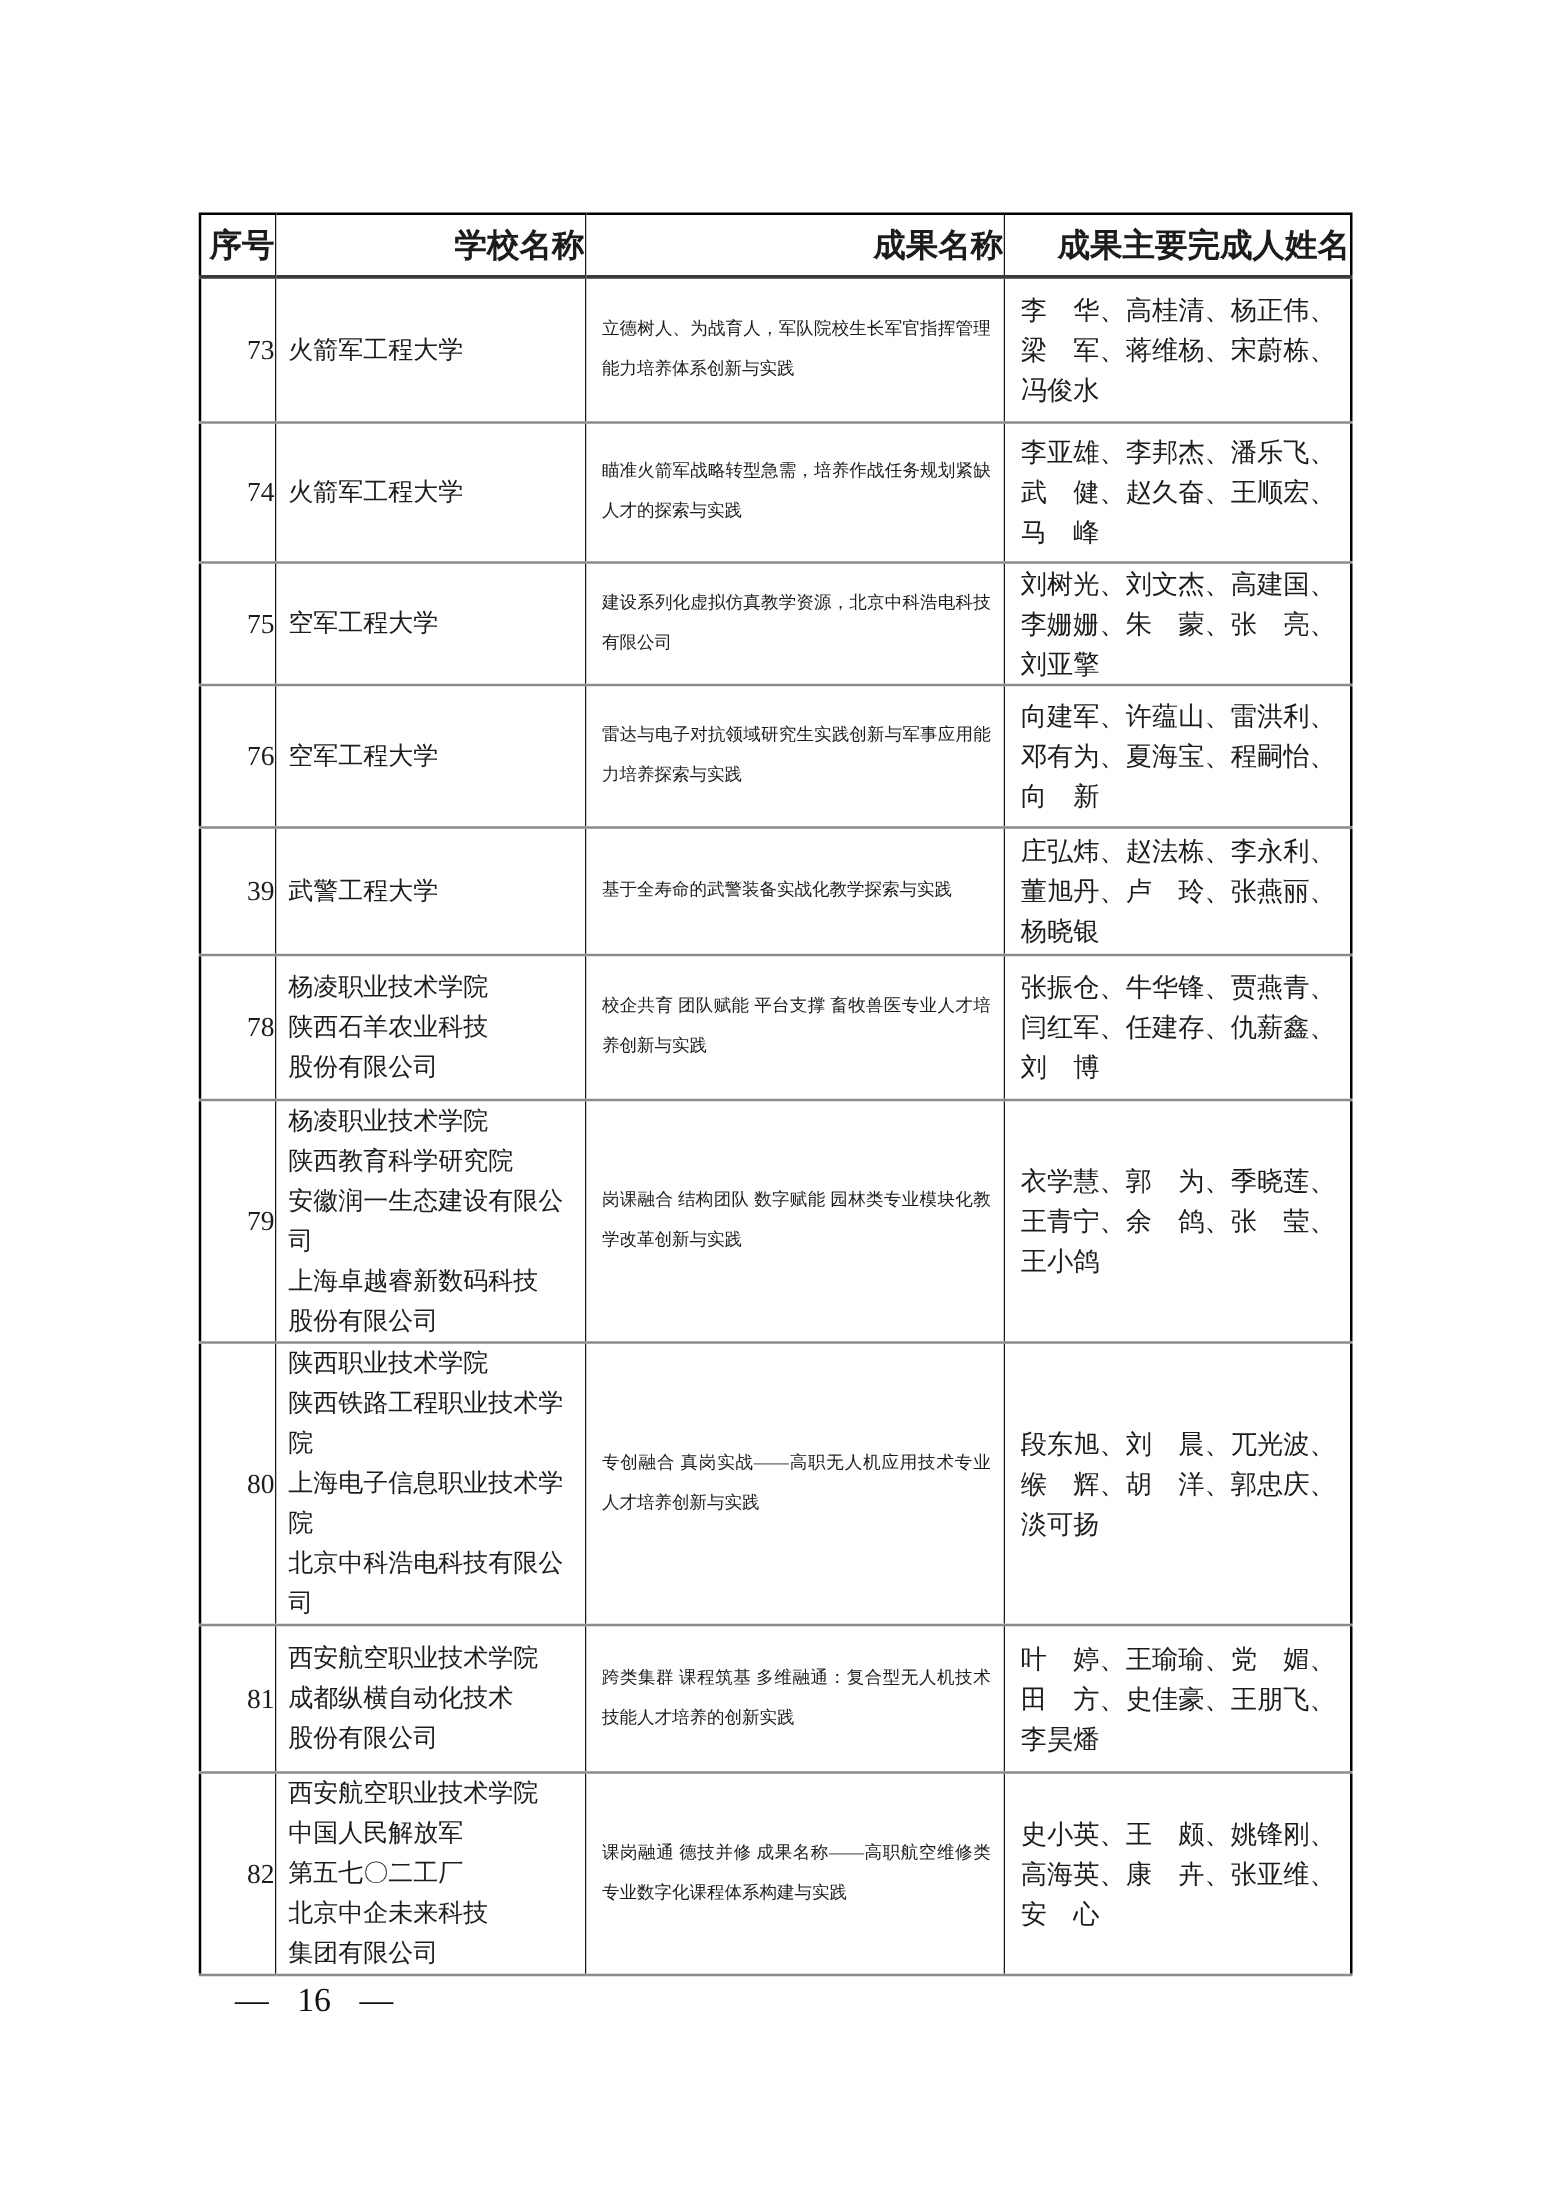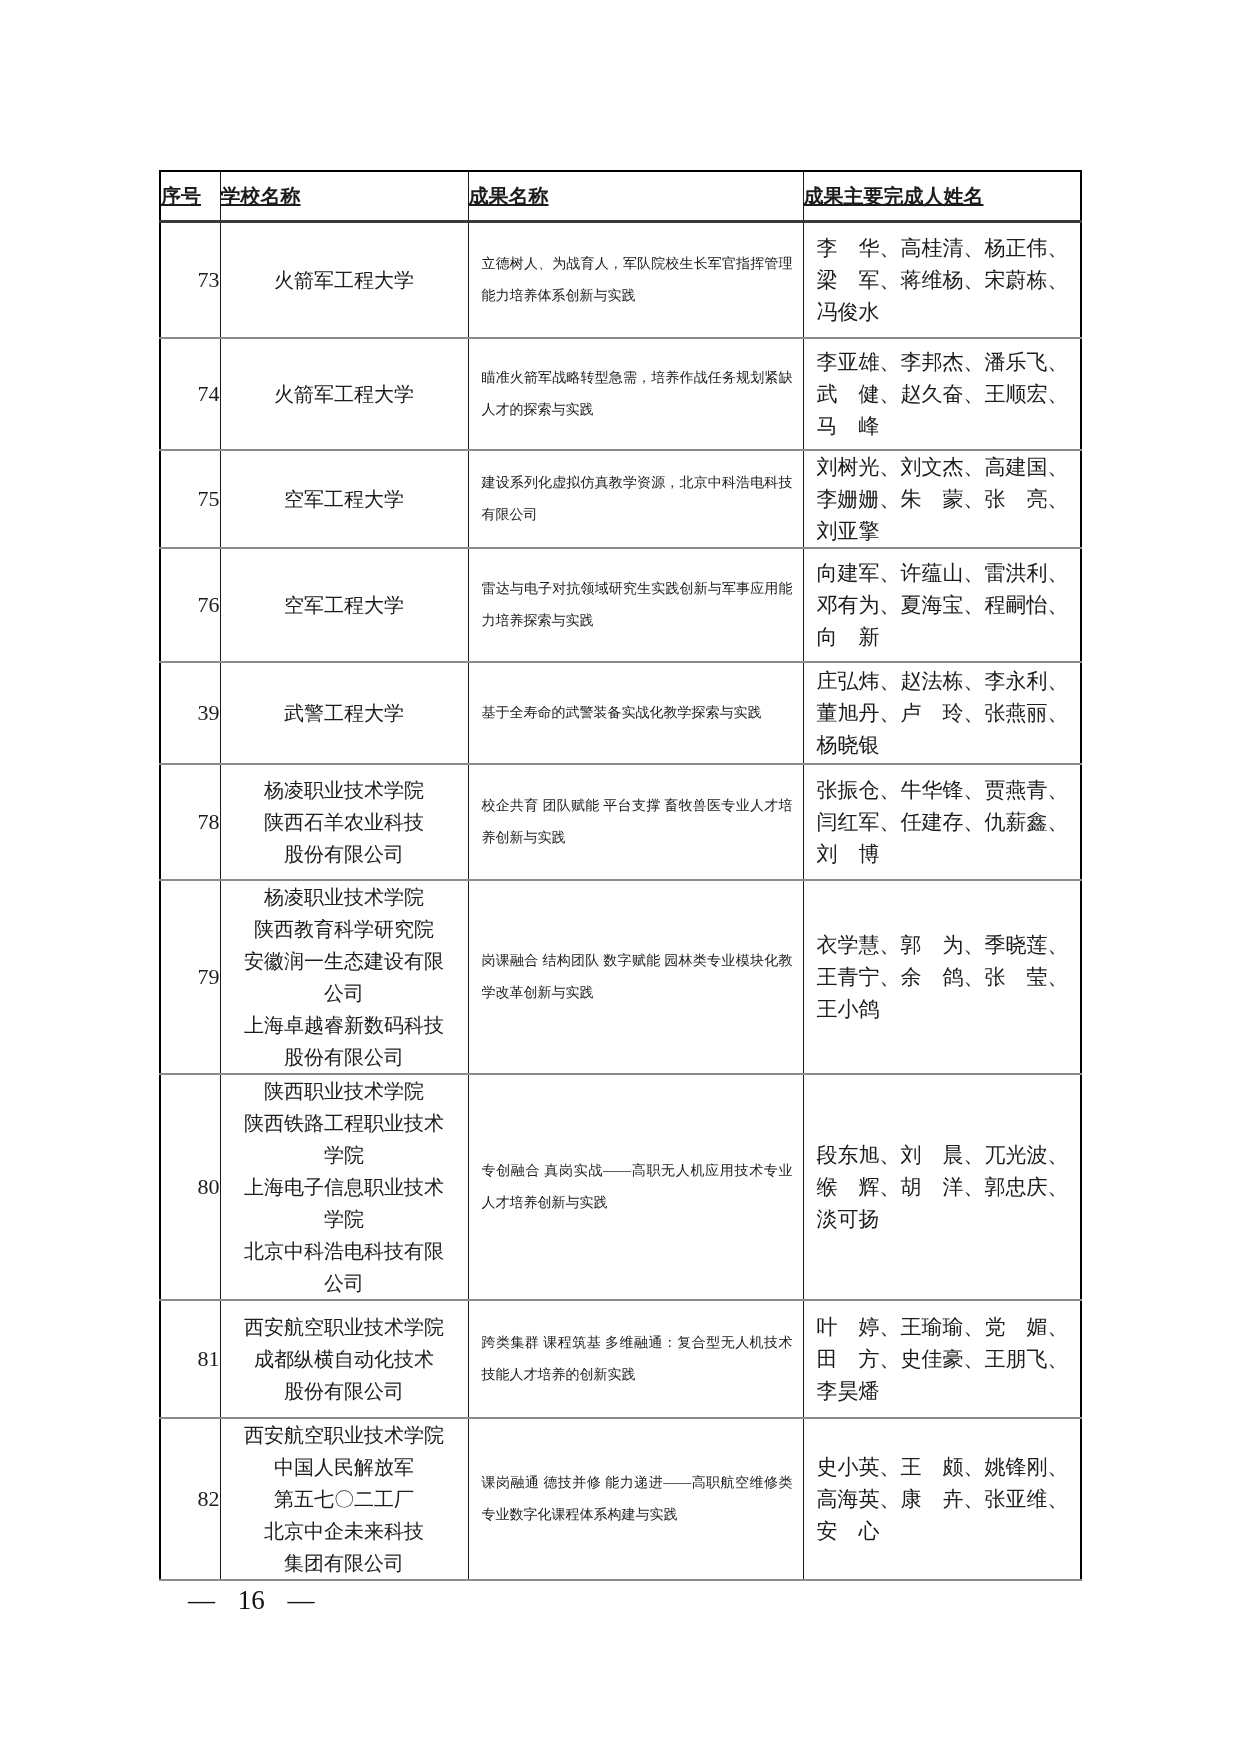--- a/index.html
+++ b/index.html
@@ -24,37 +24,36 @@
     border-top: 2.5px solid #8b8b8b;
     border-bottom: 2.5px solid #8b8b8b;
     vertical-align: middle;
     padding: 0;
     overflow: hidden;
   }
   .results-table thead th {
     height: 48px;
     font-family: "Liberation Sans", "DejaVu Sans", sans-serif;
     font-weight: 600;
-    font-size: 20px;
-    text-align: left;
+    font-size: 26px;
+    text-align: right;
     border-top: 2.5px solid #000;
     border-bottom: 3px solid #3a3a3a;
     background: #ffffff;
-    text-decoration: underline;
   }
   td.col-no {
     text-align: right;
     font-size: 22px;
   }
   td.col-school .cell-text {
-    text-align: center;
+    text-align: left;
     font-size: 20px;
     line-height: 32px;
     white-space: pre-line;
-    padding: 0 20px;
+    padding: 0 10px;
   }
   td.col-achv .cell-text {
     font-size: 14px;
     line-height: 32px;
     text-align: justify;
     word-break: break-all;
     padding: 0 10px 0 13px;
   }
   td.col-authors .cell-text {
     font-size: 21px;
@@ -270,21 +269,21 @@
       <span>82</span>
     </td>
     <td class="col-school">
       <div class="cell-text">西安航空职业技术学院
 中国人民解放军
 第五七〇二工厂
 北京中企未来科技
 集团有限公司</div>
     </td>
     <td class="col-achv">
-      <div class="cell-text">课岗融通 德技并修 能力递进——高职航空维修类专业数字化课程体系构建与实践</div>
+      <div class="cell-text">课岗融通 德技并修 成果名称——高职航空维修类专业数字化课程体系构建与实践</div>
     </td>
     <td class="col-authors">
       <div class="cell-text">史小英、王　颇、姚锋刚、
 高海英、康　卉、张亚维、
 安　心</div>
     </td>
   </tr>
 </tbody>
 </table>
 

